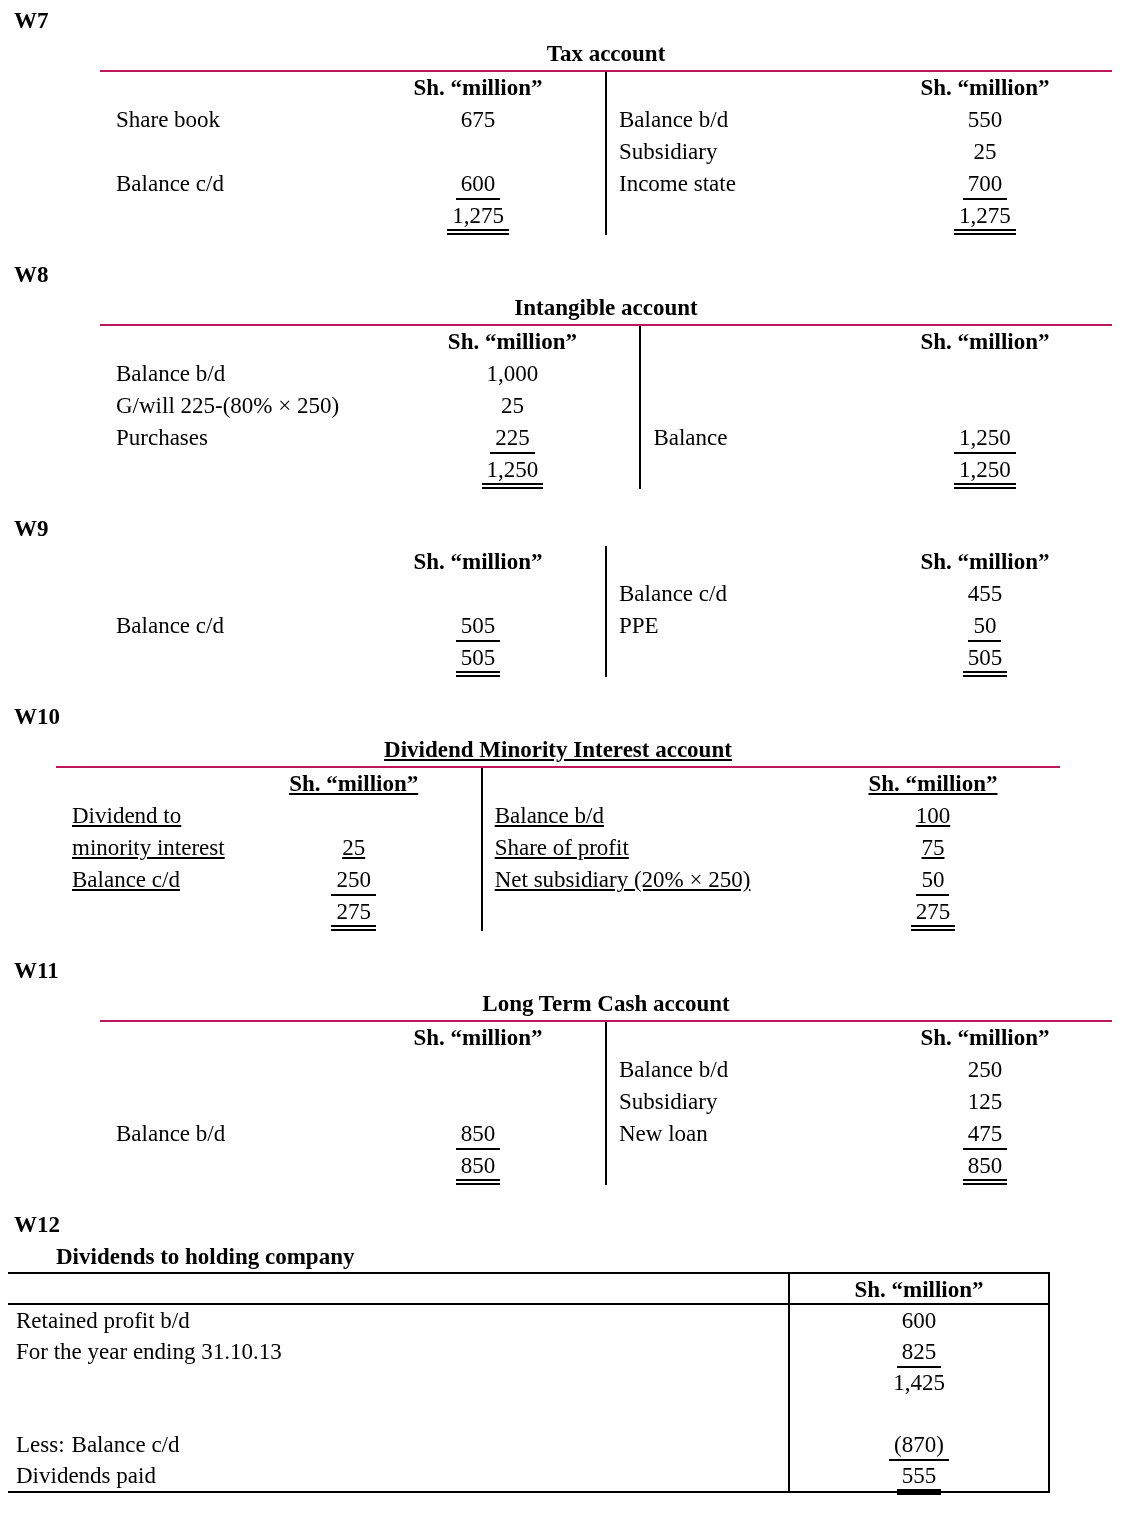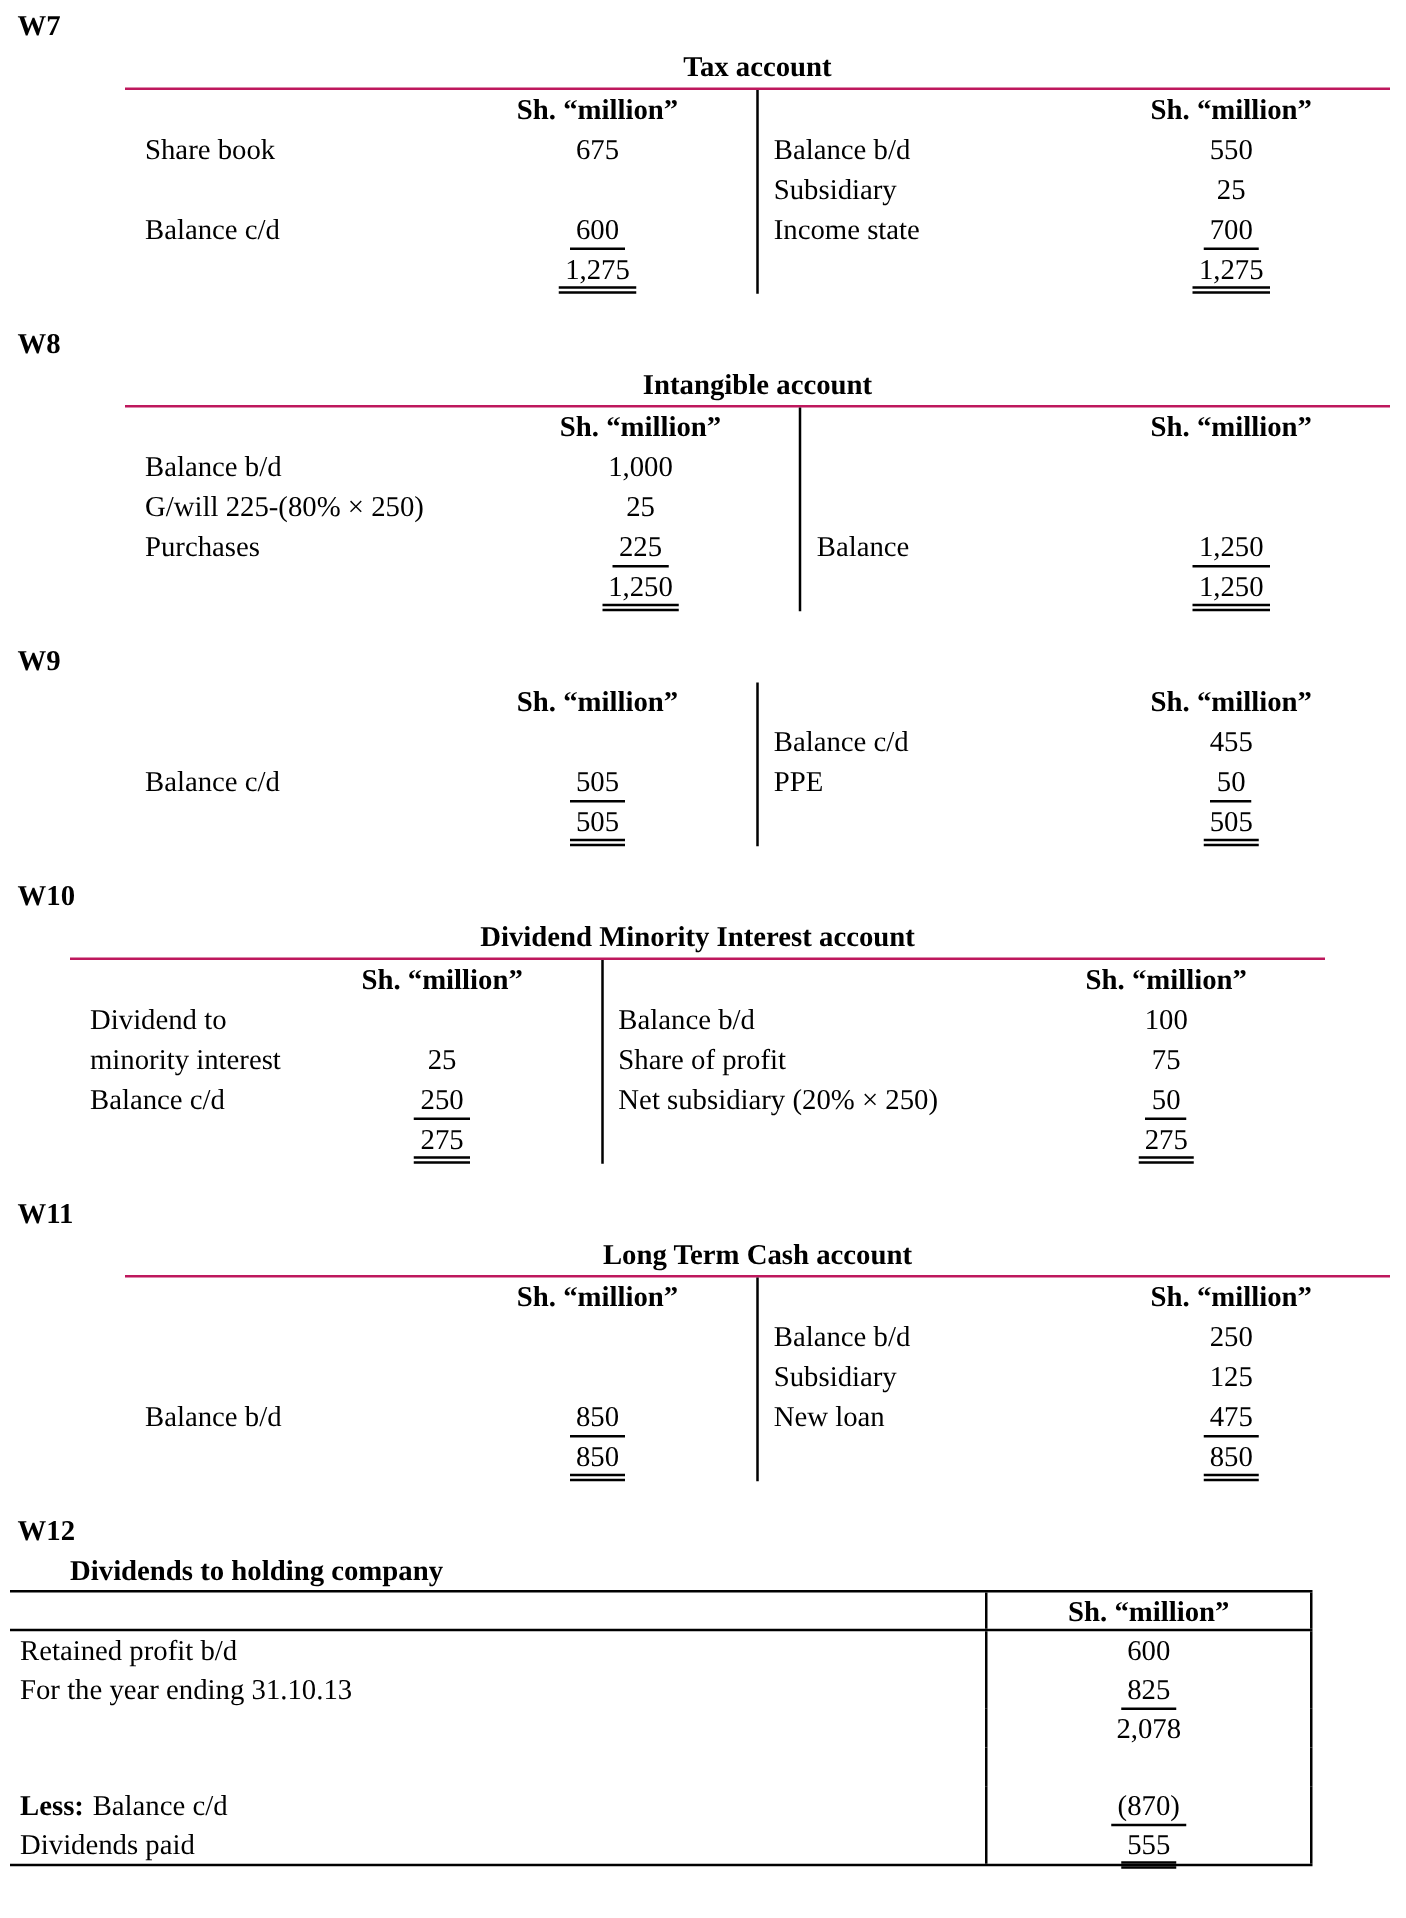--- a/index.html
+++ b/index.html
@@ -5,21 +5,21 @@
   * { margin:0; padding:0; box-sizing:border-box; }
   html,body { background:#fff; }
   body {
     width:1125px; height:1534px; overflow:hidden;
     color:#000; font-family:"Liberation Serif", serif; font-size:23px;
     padding:6px 8px 0 6px; position:relative;
   }
   .w-label { font-weight:bold; line-height:30px; margin-bottom:2px; padding-left:8px; }
   .working { margin-bottom:25px; }
   .taccount { margin-left:94px; width:1012px; }
-  .taccount.w10 { margin-left:50px; width:1004px; }
+  .taccount.w10 { margin-left:50px; width:1004px;text-decoration:underline; }
   .t-title { text-align:center; font-weight:bold; line-height:32px; border-bottom:2px solid #be185d; }
   .t-body { display:flex; align-items:stretch; }
   .t-half { padding-bottom:3px; }
   .t-left  { width:50.1%; border-right:2px solid #000; }
   .t-right { width:49.9%; }
   .w8 .t-left { width:53.5%; } .w8 .t-right { width:46.5%; }
   .w10 .t-left { width:42.5%; } .w10 .t-right { width:57.5%; }
   .t-row { display:flex; height:32px; line-height:32px; }
   .t-lbl { flex:1 1 auto; padding-left:16px; white-space:nowrap; overflow:hidden; }
   .t-right .t-lbl { padding-left:12px; }
@@ -28,21 +28,21 @@
   .u1 { border-bottom:2px solid #000; padding:0 5px; display:inline-block; line-height:28px; }
   .u2 { border-bottom:6px double #000; padding:0 5px; display:inline-block; line-height:26px; }
   
   .w-sub { font-weight:bold; line-height:30px; padding-left:2px;margin-left:48px; }
   .stmt { width:1042px; margin-left:2px; border-top:2px solid #000; border-bottom:2px solid #000; }
   .s-row { display:flex; height:31px; line-height:31px; }
   .s-row.s-head { border-bottom:2px solid #000; }
   .s-lbl { flex:1 1 auto; padding-left:8px; white-space:nowrap; }
   .s-val { flex:0 0 262px; text-align:center; border-left:2px solid #000; border-right:2px solid #000; white-space:nowrap; }
   .s-hdr { font-weight:bold; }
-  .less { font-weight:bold; margin-right:7px;margin-top:32px; }
+  .less { font-weight:normal; margin-right:7px;margin-top:32px; }
 </style>
 </head>
 <body>
 
 <section class="working">
   <div class="w-label">W7</div>
   <div class="taccount w7">
     <div class="t-title">Tax account</div>
     <div class="t-body">
       <div class="t-half t-left">
@@ -307,21 +307,21 @@
     <div class="s-row">
       <span class="s-lbl">Retained profit b/d</span>
       <span class="s-val"><span>600</span></span>
     </div>
     <div class="s-row">
       <span class="s-lbl">For the year ending 31.10.13</span>
       <span class="s-val"><span class="u1">825</span></span>
     </div>
     <div class="s-row">
       <span class="s-lbl"></span>
-      <span class="s-val"><span>2,078</span></span>
+      <span class="s-val"><span>1,425</span></span>
     </div>
     <div class="s-row">
       <span class="s-lbl"></span>
       <span class="s-val"><span></span></span>
     </div>
     <div class="s-row">
       <span class="s-lbl"><span class="less">Less:</span><span>Balance c/d</span></span>
       <span class="s-val"><span class="u1">(870)</span></span>
     </div>
     <div class="s-row">

